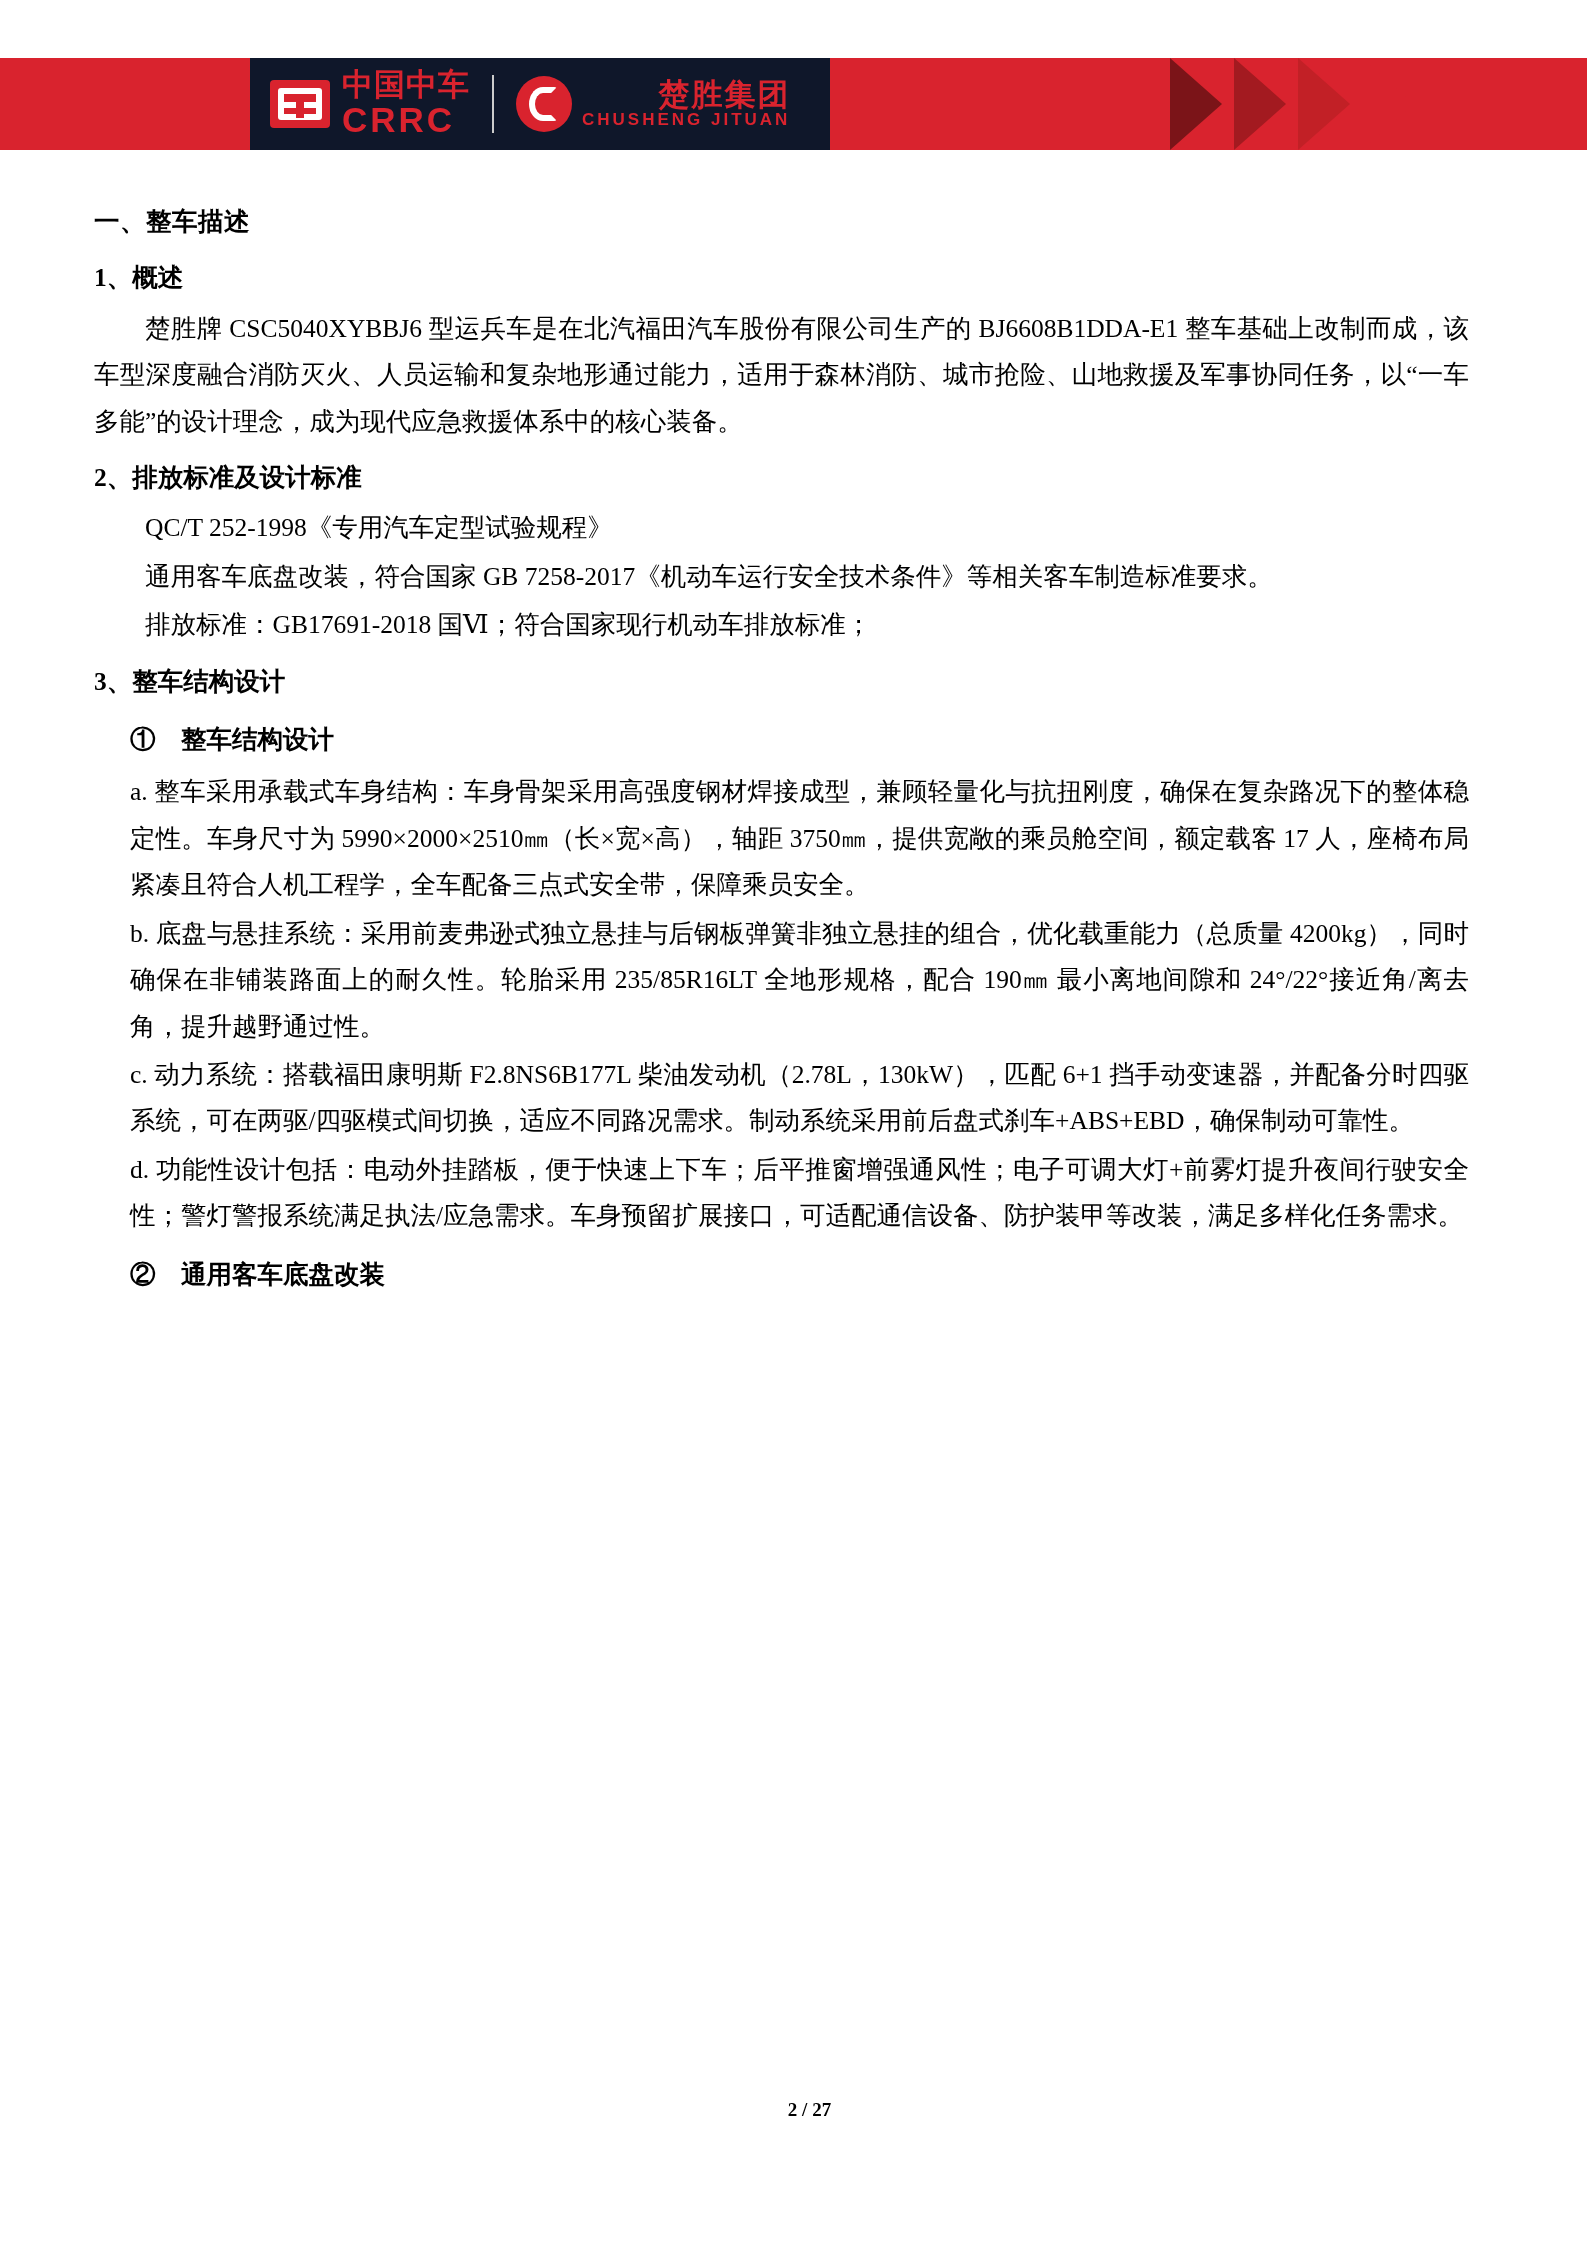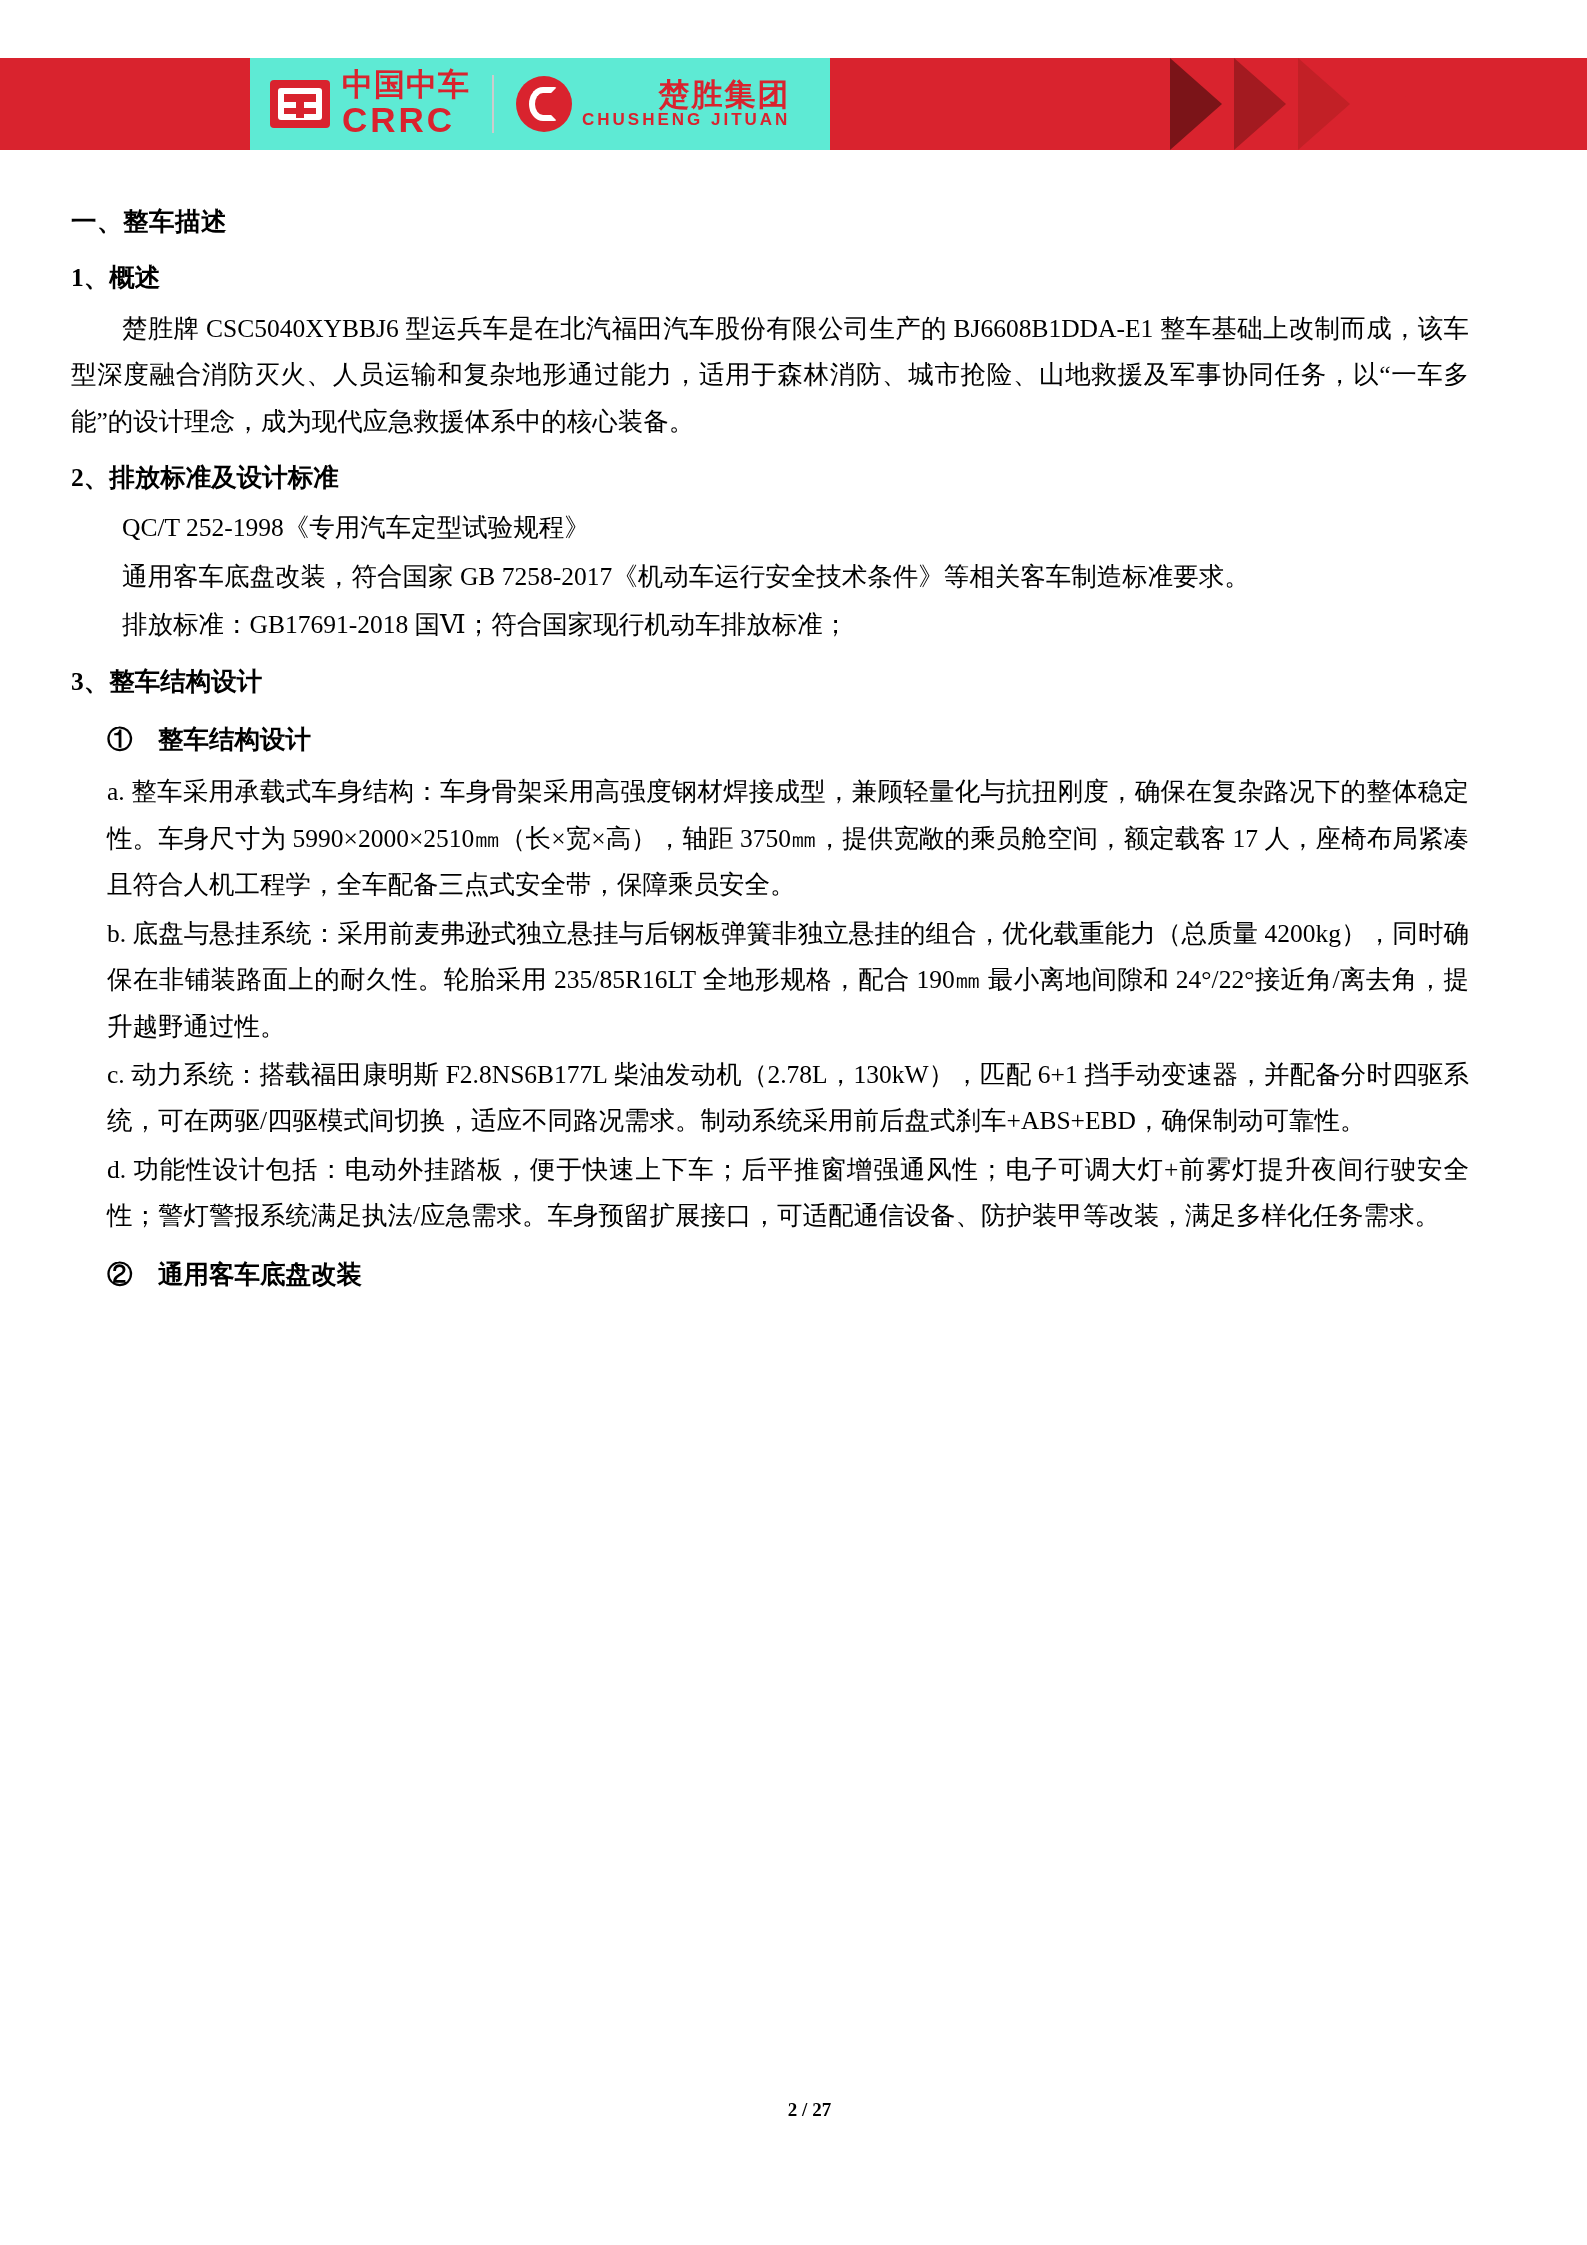--- a/index.html
+++ b/index.html
@@ -59,21 +59,21 @@
   .arrow.a2 { left: 84px;  border-left: 52px solid #a31a20; }
   .arrow.a3 { left: 148px; border-left: 52px solid #c22026; }
   .arrow.a4 { left: 212px; border-left: 52px solid #d9232e; }
 
   .logo-area {
     position: absolute;
     left: 250px;
     top: 58px;
     width: 580px;
     height: 92px;
-    background: #5eead4;
+    background: #0f172a;
     display: flex;
     align-items: center;
     gap: 22px;
     padding-left: 18px;
     box-sizing: border-box;
   }
   .crrc-logo {
     display: flex;
     align-items: center;
     gap: 10px;
@@ -138,21 +138,21 @@
   .cs-en {
     font-size: 17px;
     font-weight: bold;
     color: #d9232e;
     letter-spacing: 3px;
   }
 
   
   .page-body {
     position: relative;
-    padding: 14px 118px 0 71px;
+    padding: 14px 118px 0 94px;
     box-sizing: border-box;
     font-size: 25.5px;
     line-height: 1.82;
   }
   .h-sec {
     font-weight: bold;
     font-size: 25.5px;
     margin: 10px 0 6px 0;
     letter-spacing: 0.5px;
   }

